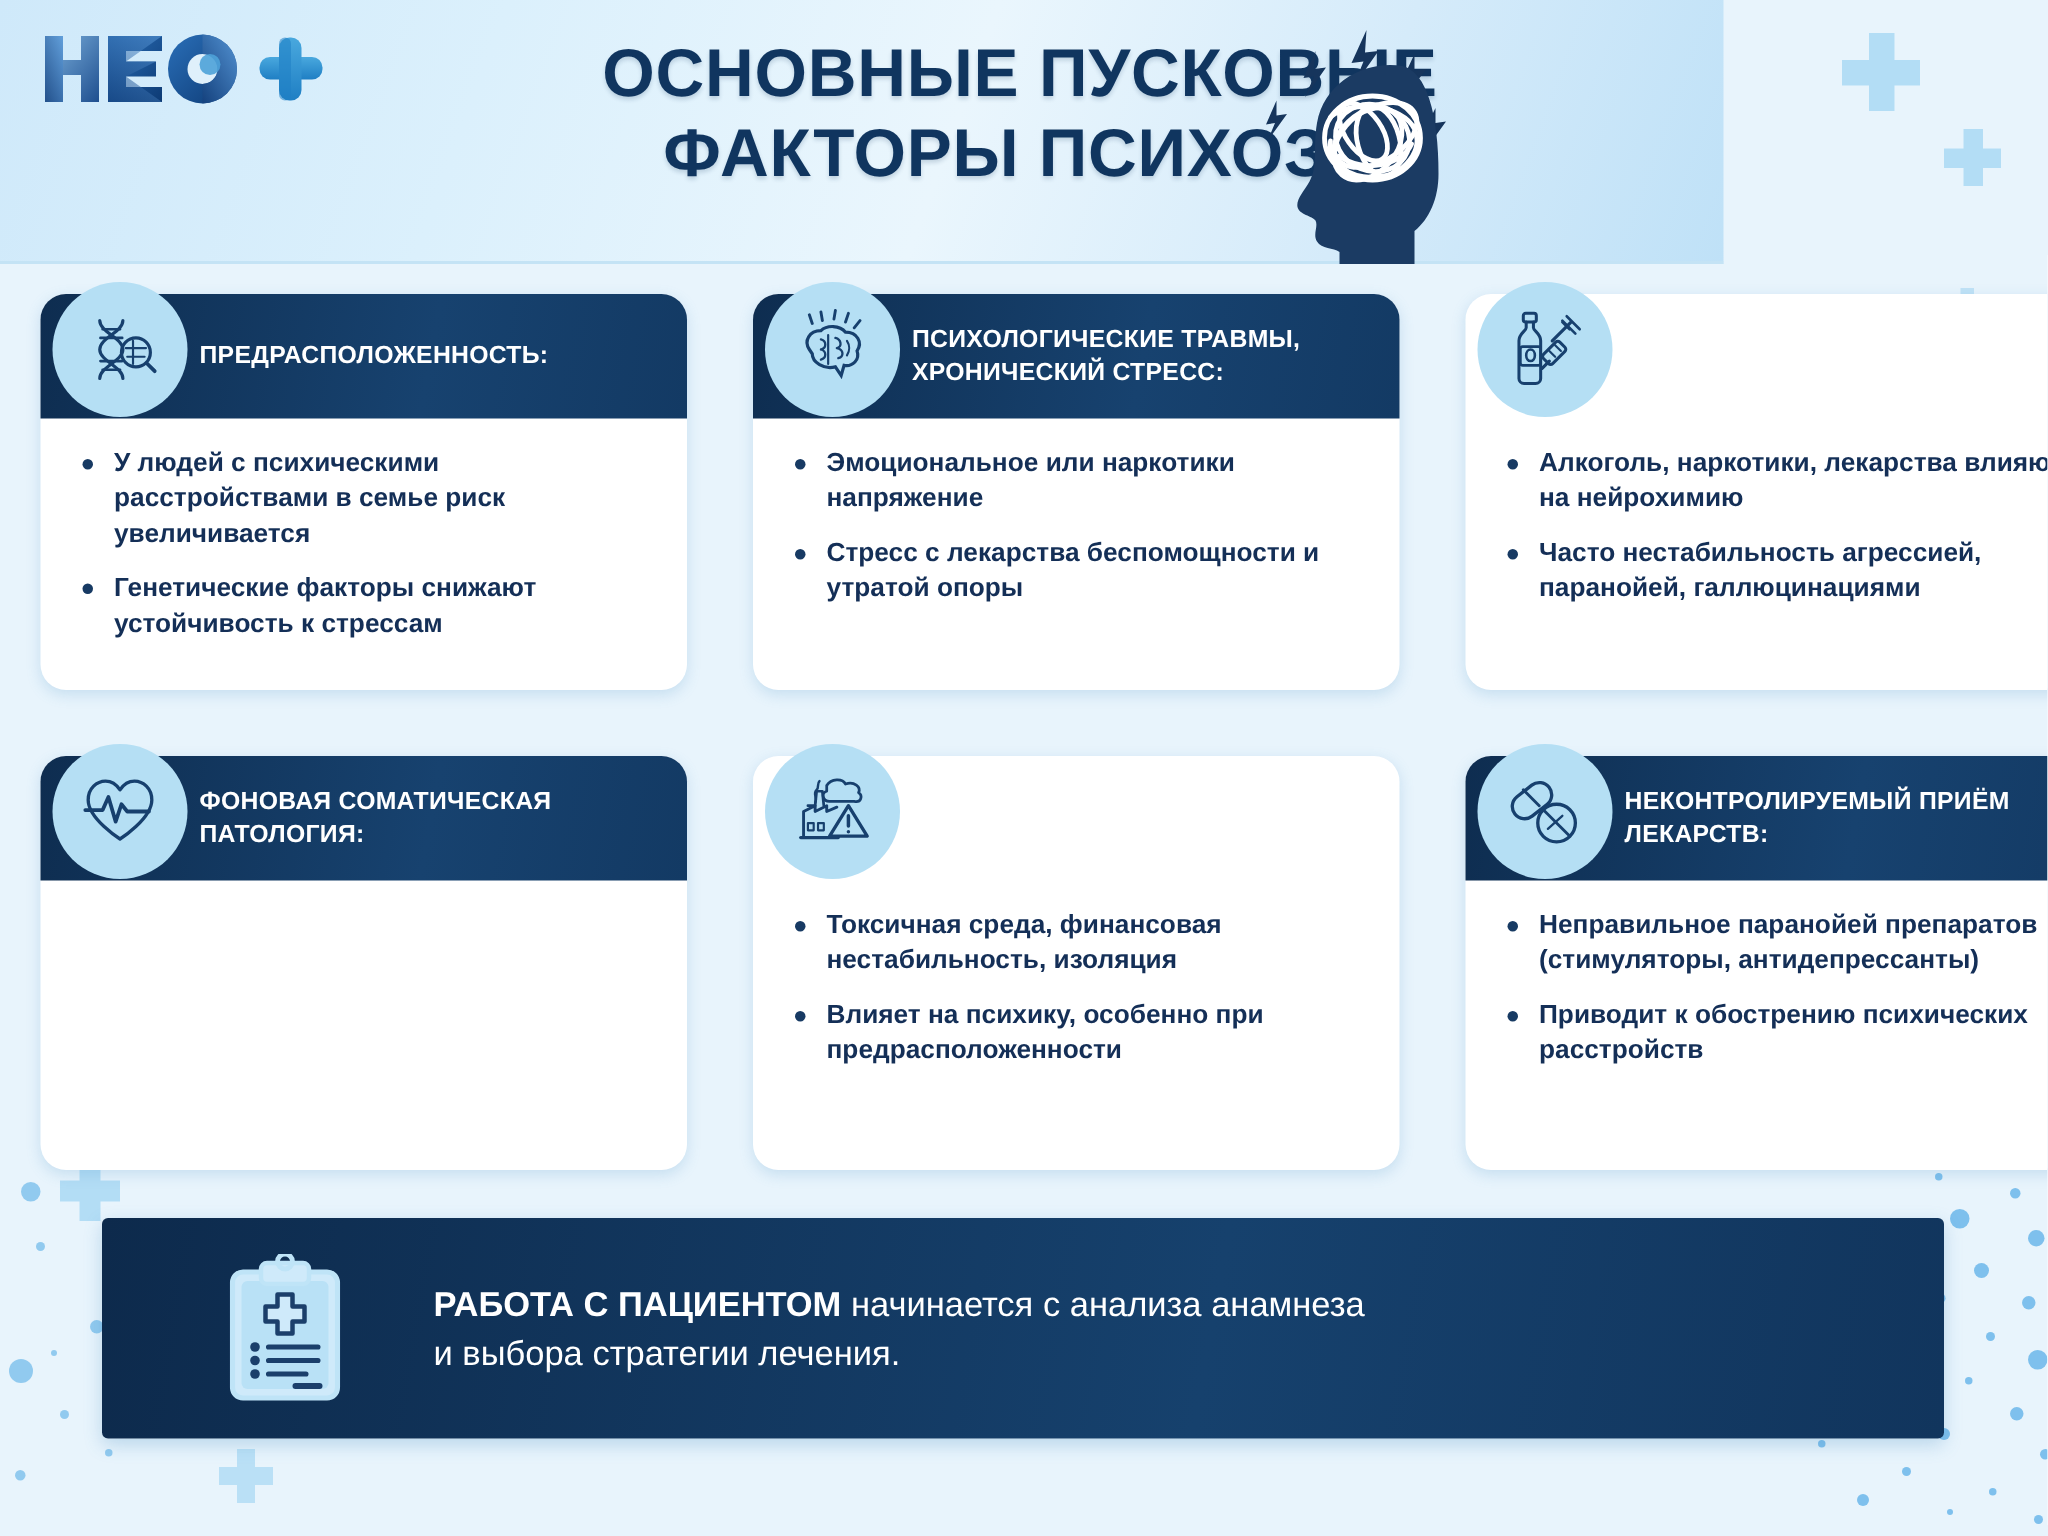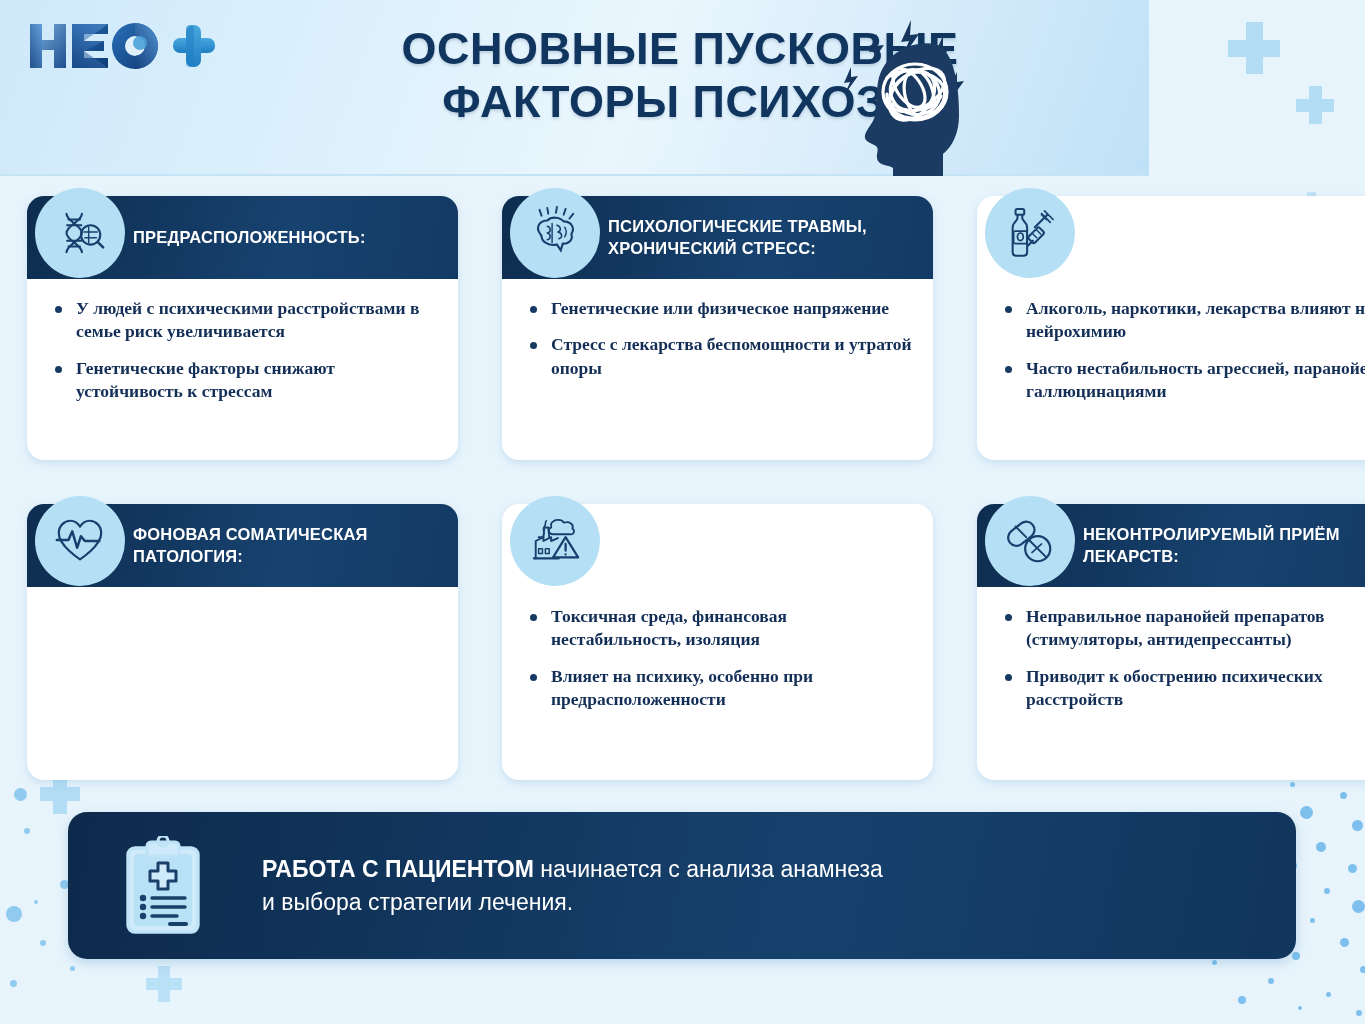--- a/index.html
+++ b/index.html
@@ -143,21 +143,21 @@
   }
   .card-icon svg { display: block; }
 
   .card-body {
     position: absolute;
     left: 0; right: 0;
     top: 83px; bottom: 0;
     padding: 18px 20px 10px 24px;
   }
 
-  ul.bullets { list-style: none; font-family: Liberation Serif, serif; }
+  ul.bullets { list-style: none; }
   ul.bullets li {
     position: relative;
     padding-left: 25px;
     margin-bottom: 13px;
     color: #142f57;
     font-size: 17.5px;
     font-weight: bold;
     line-height: 1.34;
   }
   ul.bullets li::before {
@@ -172,25 +172,25 @@
   }
 
   
   .banner {
     position: absolute;
     left: 68px;
     top: 812px;
     width: 1228px;
     height: 147px;
     background: linear-gradient(100deg, #0d2a4c 0%, #16416d 60%, #11355d 100%);
-    border-radius: 19px;
+    border-radius: 4px;
     box-shadow: 0 4px 12px rgba(70,140,195,0.28);
     display: flex;
     align-items: center;
-    padding-left: 52px;
+    padding-left: 79px;
   }
   .banner-icon { flex: 0 0 auto; width: 86px; height: 100px; }
   .banner-text {
     margin-left: 56px;
     color: #ffffff;
     font-size: 23px;
     line-height: 1.42;
   }
   .banner-text .lead { font-weight: bold; }
 </style>
@@ -398,21 +398,21 @@
           </g>
           <path d="M12 28 C8 22 12 15 20 15 C24 11 33 11 37 16 C45 16 49 23 45 29
                    C47 35 42 40 36 39 L34 46 L30 40 C22 42 14 37 14 31 Z"></path>
           <path d="M20 21 C24 22 24 27 20 28 M20 28 C24 29 24 34 20 35" stroke-width="1.6"></path>
           <path d="M30 20 C34 21 35 26 31 27 M31 27 C36 28 36 33 32 34" stroke-width="1.6"></path>
           <path d="M25 18v20M38 22c2 3 2 7 0 10" stroke-width="1.5"></path>
         </svg>
       </div>
       <div class="card-body">
         <ul class="bullets">
-          <li>Генетические или физическое напряжение</li>
+          <li>Эмоциональное или наркотики напряжение</li>
           <li>Стресс с лекарства беспомощности и утратой опоры</li>
         </ul>
       </div>
     </div>
 
     <div class="card">
       <div class="card-icon">
         <svg viewBox="0 0 56 56" width="54" height="54" fill="none" stroke="#17406e" stroke-width="2.1" stroke-linecap="round" stroke-linejoin="round">
           <rect x="13" y="3" width="9" height="6" rx="1.6"></rect>
           <path d="M15 9v4c0 2-5 4-5 9v26c0 2 1.5 3.5 3.5 3.5h8c2 0 3.5-1.5 3.5-3.5V22c0-5-5-7-5-9V9"></path>

